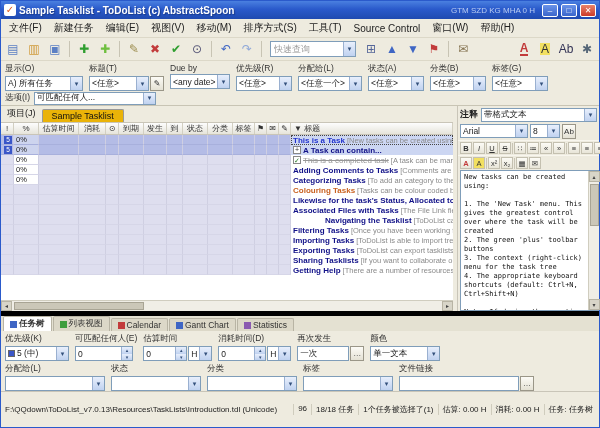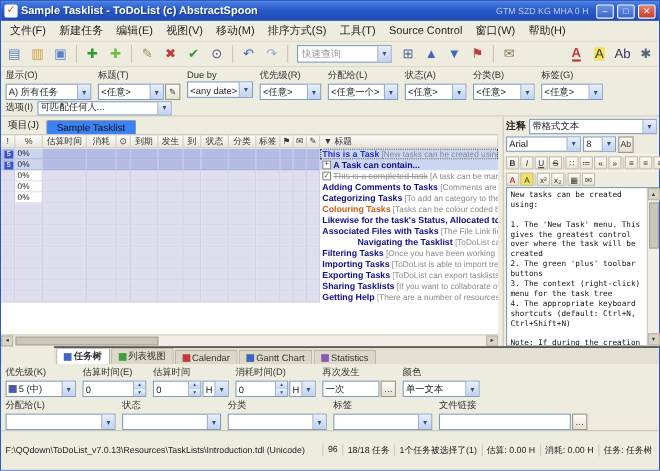--- a/index.html
+++ b/index.html
@@ -32,21 +32,21 @@
 .combo{height:15px;background:#fff;border:1px solid #7f9db9;display:flex;align-items:center;}
 .combo-val{flex:1;padding:0 2px;font-size:8.5px;color:#222;white-space:nowrap;overflow:hidden;}
 .mini-btn{width:14px;height:15px;border:1px solid #9a9688;background:linear-gradient(#fcfbf6,#e4e1d4);font-size:8px;text-align:center;line-height:13px;flex:0 0 14px;color:#333;}
 .optionsrow{flex:0 0 15px;display:flex;align-items:center;gap:4px;background:#eeebdf;padding:0 4px;border-bottom:1px solid #c8c4b4;}
 .optionsrow .combo{height:13px;width:122px;}
 
 .main{flex:1;display:flex;min-height:0;background:#eeebdf;}
 .leftpane{width:452px;flex:0 0 452px;display:flex;flex-direction:column;min-height:0;}
 .tabrow{flex:0 0 16px;display:flex;align-items:flex-end;padding-left:2px;gap:2px;}
 .proj-label{font-size:9px;padding:0 4px 2px;color:#222;}
-.doc-tab{background:#3b82f6;border:1px solid #999;border-bottom:none;padding:1px 9px;font-size:9px;border-radius:2px 2px 0 0;color:#111;}
+.doc-tab{background:#eab308;border:1px solid #999;border-bottom:none;padding:1px 9px;font-size:9px;border-radius:2px 2px 0 0;color:#111;}
 .theader{flex:0 0 13px;display:flex;background:linear-gradient(180deg,#fdfdfd,#e6e4da);border-top:1px solid #c9c5b8;border-bottom:1px solid #c9c5b8;}
 .hcell{font-size:8px;color:#333;text-align:center;border-right:1px solid #d2cfc2;overflow:hidden;white-space:nowrap;line-height:11px;}
 .hcell.grow{flex:1;text-align:left;padding-left:3px;}
 .tbody{flex:1;background:#fff;overflow:hidden;}
 .trow{height:10px;display:flex;}
 .tcell{border-right:1px solid #cfcfe2;overflow:hidden;}
 .ccell{background:#dedeef;font-size:7.5px;line-height:9px;padding-left:2px;color:#222;border-bottom:1px solid #d6d6e8;}
 .ccell.hasval{background:#fff;}
 .trow.sel .ccell{background:#b4bce6;border-bottom-color:#a8b0dc;}
 .trow.sel .ccell.hasval{background:#cdd4ee;}
@@ -75,21 +75,21 @@
 .fmtrow{flex:0 0 15px;display:flex;align-items:center;gap:1px;padding:0 2px;border-top:1px solid #f8f6ee;}
 .fmt-btn{width:12px;height:12px;border:1px solid #c4c0b0;background:linear-gradient(#fcfbf6,#e8e5d8);font-size:7.5px;display:flex;align-items:center;justify-content:center;color:#333;flex:0 0 12px;}
 .fmt-sep{width:1px;height:11px;background:#c8c4b4;flex:0 0 1px;}
 .cm-body{flex:1;display:flex;min-height:0;border:1px solid #7f9db9;border-right:none;background:#fff;margin-left:2px;}
 .cm-text{flex:1;padding:2px 3px;font-family:"DejaVu Sans Mono",monospace;font-size:7px;line-height:9px;color:#111;overflow:hidden;white-space:pre-wrap;}
 .vscroll{width:11px;flex:0 0 11px;background:#f0eee6;border-left:1px solid #d0cdbf;display:flex;flex-direction:column;align-items:center;}
 .vs-btn{width:11px;height:11px;background:#d8d5c8;border:1px solid #b8b4a4;font-size:6px;text-align:center;line-height:10px;color:#444;flex:0 0 11px;}
 .vs-thumb{width:9px;height:42px;background:#cbc7b8;border:1px solid #a8a494;margin-top:2px;}
 .vs-track{flex:1;}
 
-.bottomtabs{flex:0 0 15px;display:flex;align-items:flex-end;background:#e4e1d2;padding-left:2px;gap:1px;border-top:1px solid #000000;margin-left:48px;}
+.bottomtabs{flex:0 0 15px;display:flex;align-items:flex-end;background:#e4e1d2;padding-left:2px;gap:1px;border-top:5px solid #000000;}
 .btab{display:flex;align-items:center;gap:2px;padding:1px 6px;font-size:8.5px;background:#dcd8c8;border:1px solid #b8b4a4;border-bottom:none;border-radius:2px 2px 0 0;color:#333;white-space:nowrap;}
 .btab.active{background:#fff;font-weight:bold;}
 .btab-icon{width:7px;height:7px;display:inline-block;flex:0 0 7px;}
 
 .attrband{flex:0 0 30px;display:flex;align-items:flex-start;gap:6px;padding:2px 4px 0;background:#eeebdf;}
 .spinner{width:11px;align-self:stretch;display:flex;flex-direction:column;border-left:1px solid #9ab0d0;flex:0 0 11px;}
 .spin-up,.spin-dn{flex:1;font-size:5px;line-height:6px;text-align:center;background:linear-gradient(180deg,#e8effc,#c0d2f0);color:#33507c;}
 .swatch{width:7px;height:7px;margin-left:2px;border:1px solid #666;flex:0 0 7px;}
 .unitcombo{width:24px;flex:0 0 24px;}
 
@@ -685,21 +685,21 @@
         <div class="flabel">优先级(K)</div>
         <div class="ctlrow">
           <div class="combo" style="width: 64px;">
             <span class="swatch" style="background: rgb(58, 86, 200);"></span>
             <span class="combo-val">5 (中)</span>
             <span class="combo-arrow">▾</span>
           </div>
         </div>
       </div>
       <div class="fgroup">
-        <div class="flabel">估算时间(E)</div>
+        <div class="flabel">可匹配任何人(E)</div>
         <div class="ctlrow">
           <div class="combo" style="width: 58px;">
             <span class="combo-val">0</span>
             <span class="spinner">
               <span class="spin-up">▴</span>
               <span class="spin-dn">▾</span>
             </span>
           </div>
         </div>
       </div>

